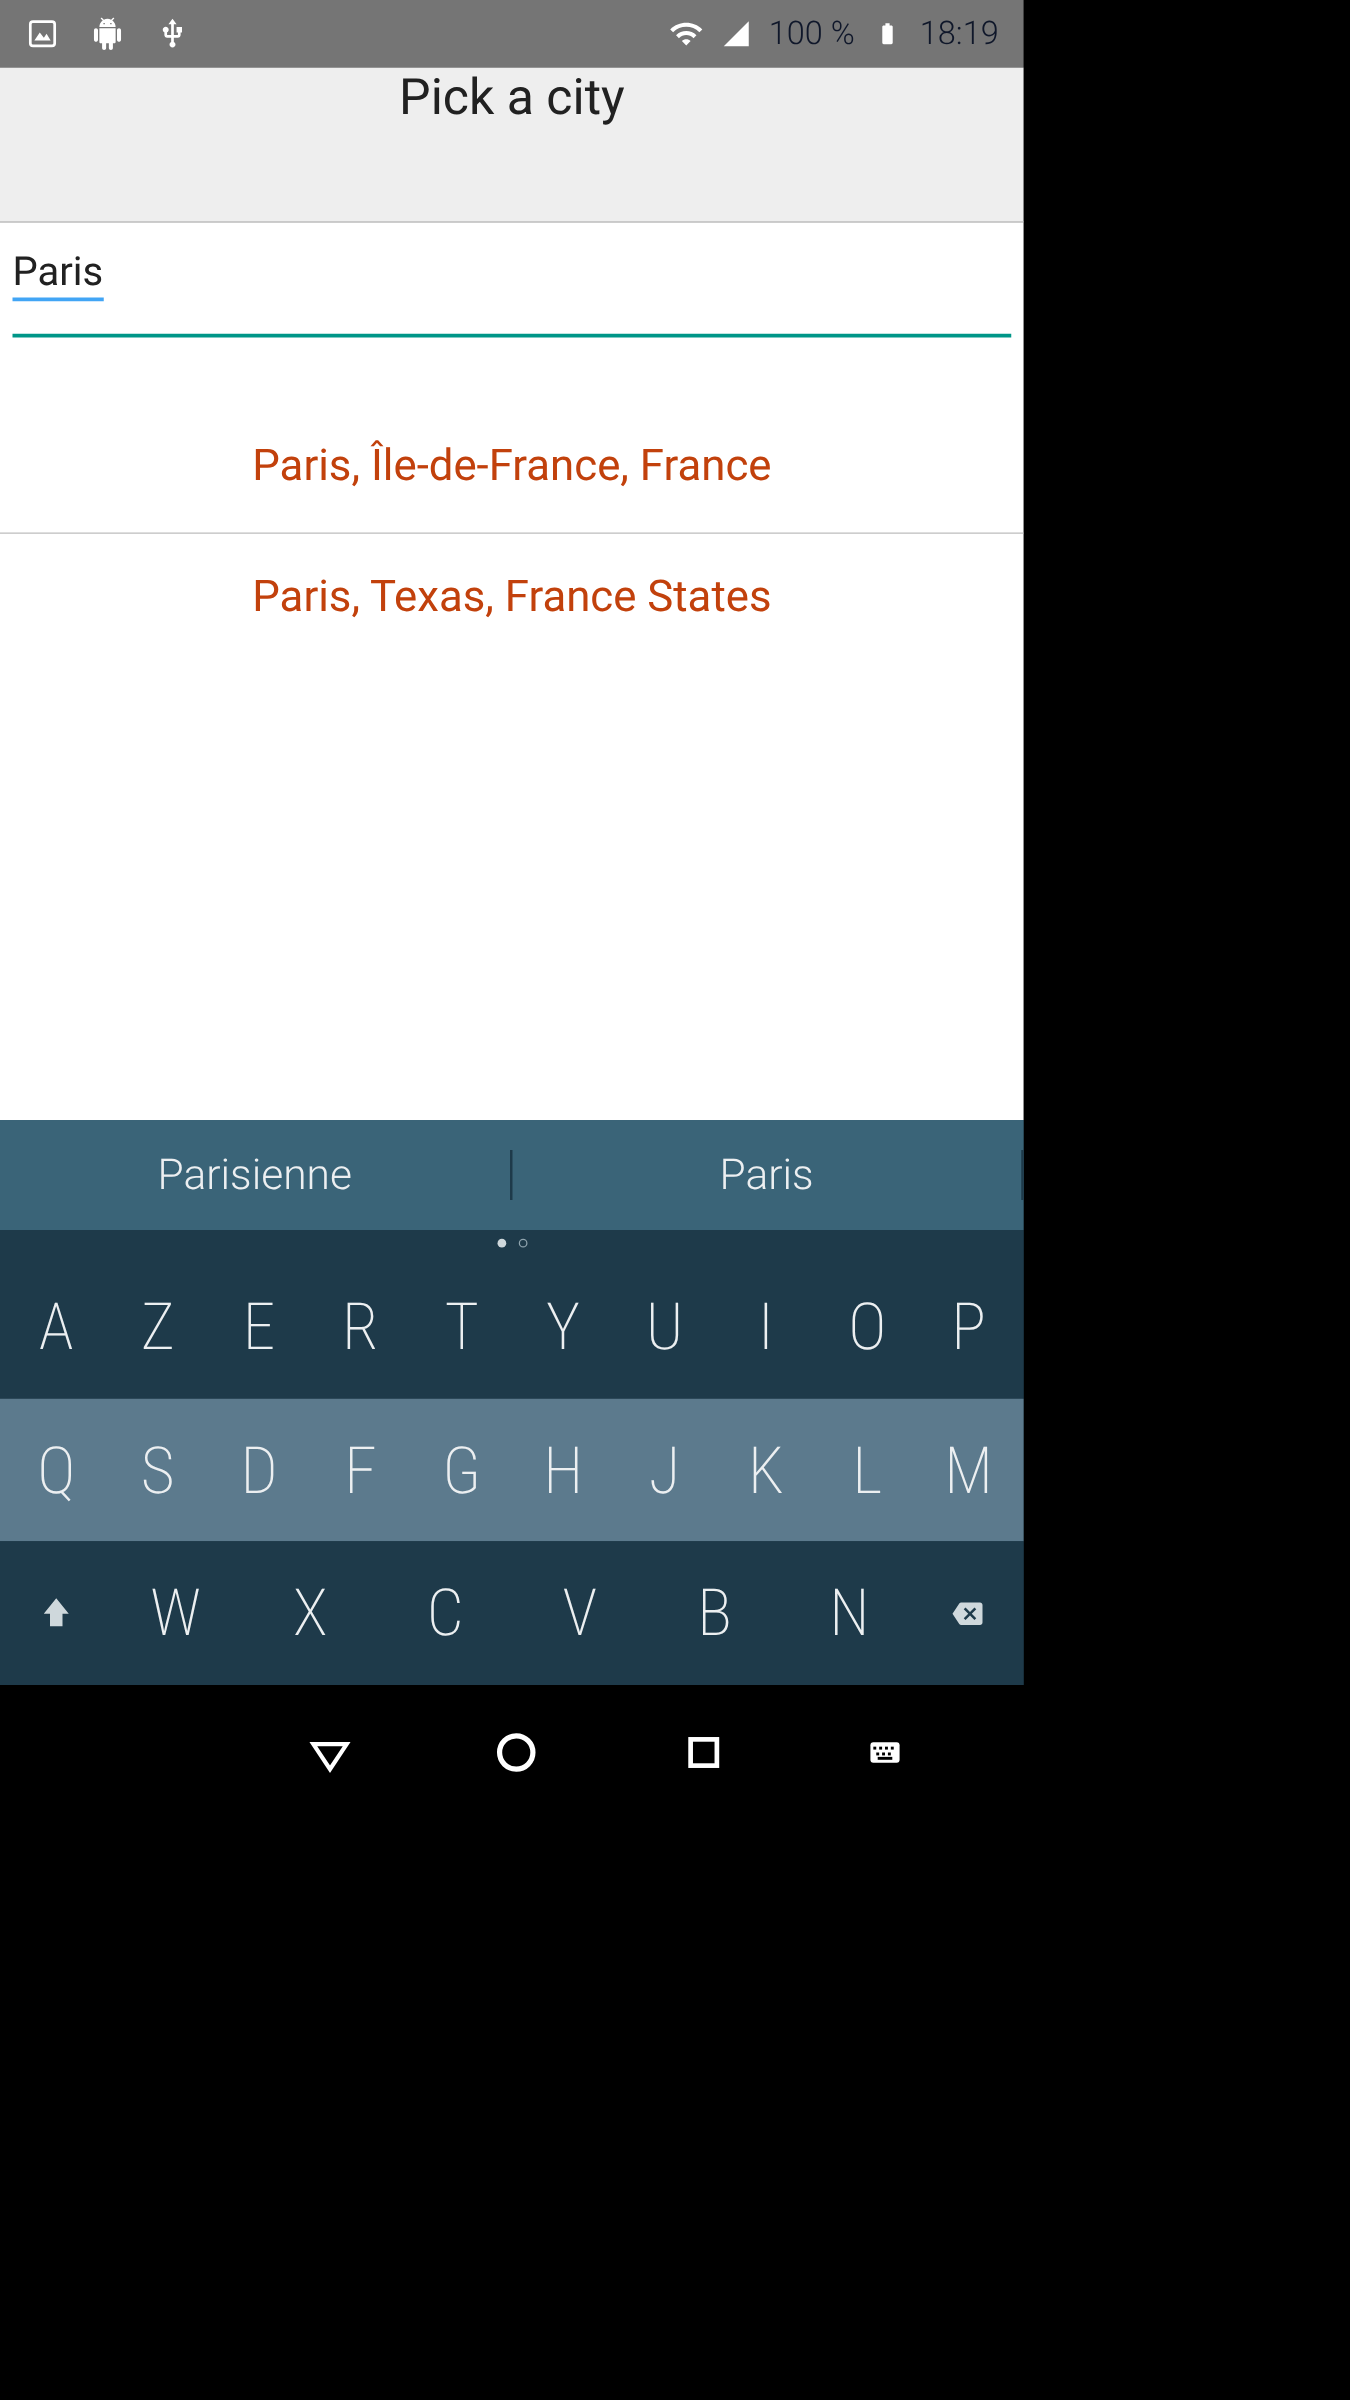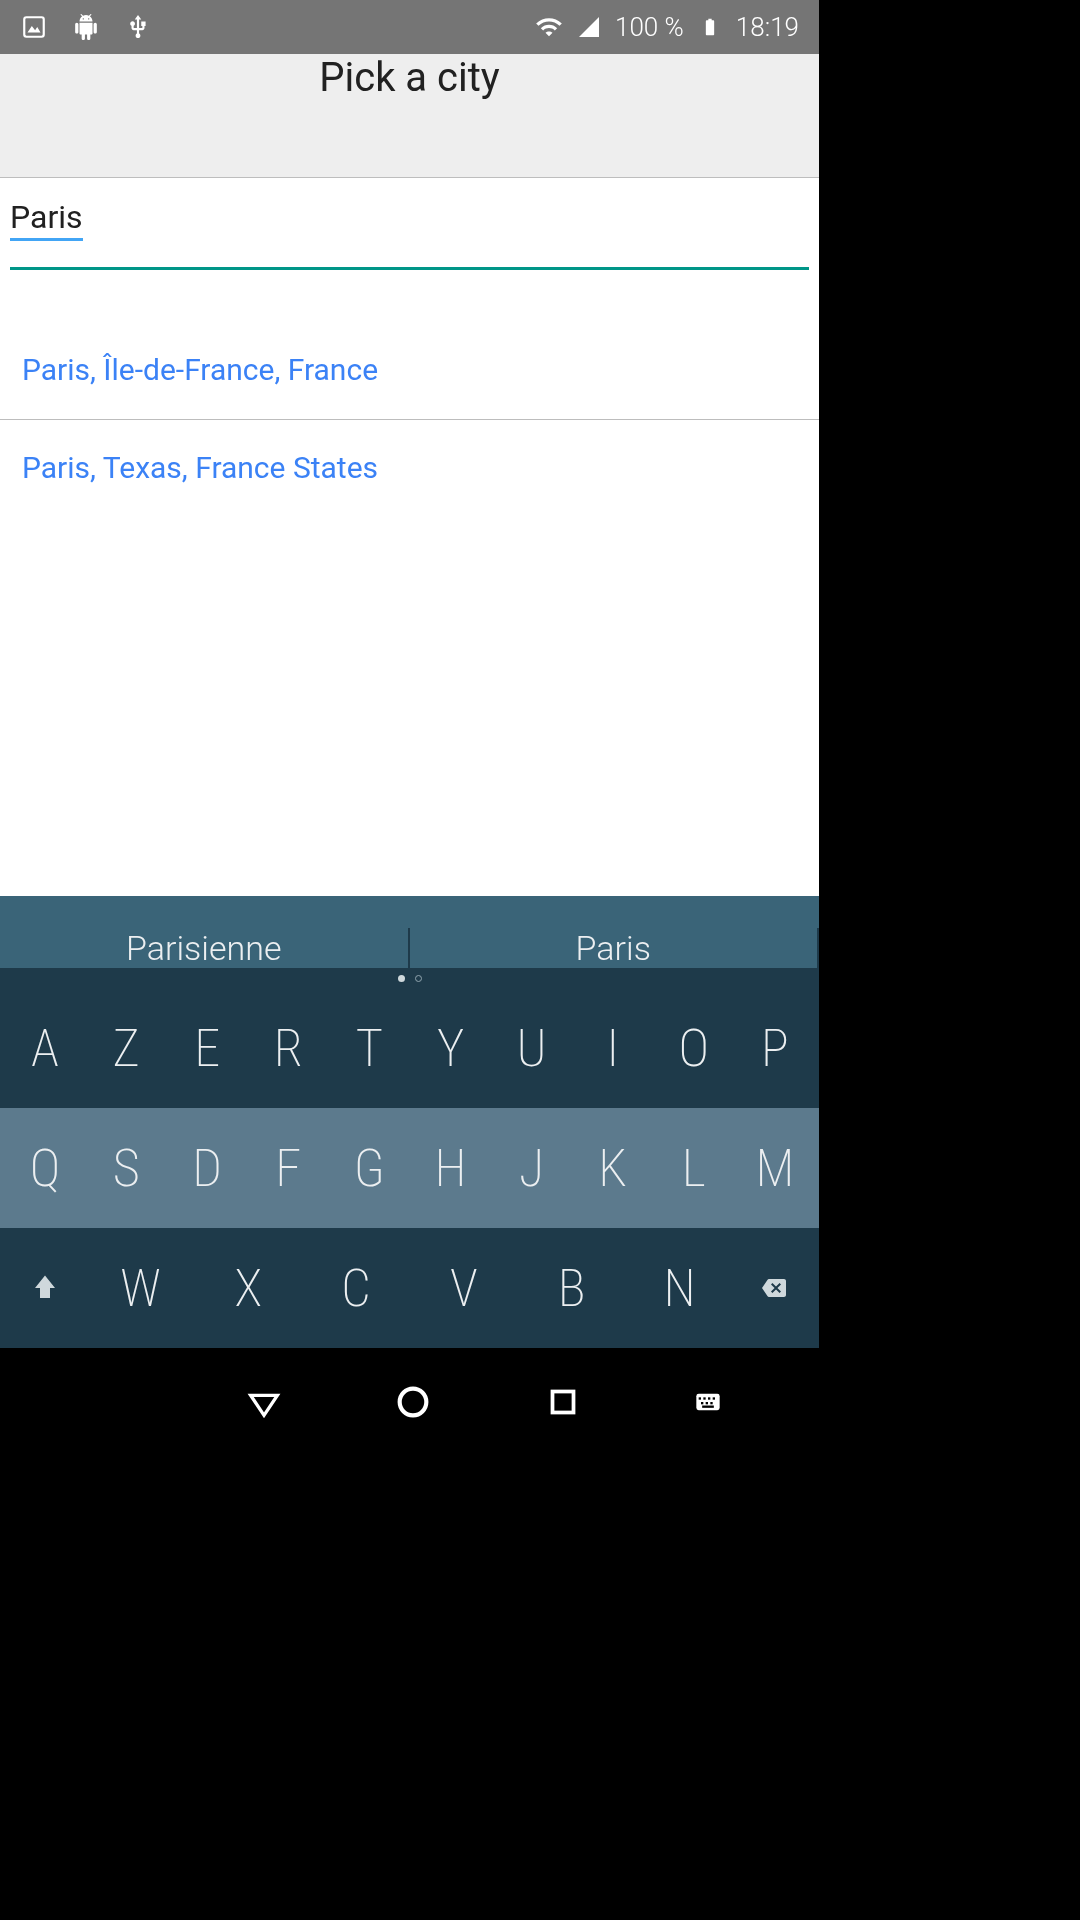--- a/index.html
+++ b/index.html
@@ -5,21 +5,21 @@
     * { margin: 0; padding: 0; box-sizing: border-box; font-family: Roboto, -apple-system, sans-serif; }
     html, body { width: 819px; height: 1456px; overflow: hidden; background: #000; }
     
     .status-bar {
       height: 54px;
       background: #757575;
       display: flex;
       align-items: center;
       justify-content: space-between;
       padding: 0 20px;
-      color: #ffffff;
+      color: #0f172a;
     }
     .status-left { display: flex; gap: 24px; align-items: center; }
     .status-right { display: flex; gap: 12px; align-items: center; font-size: 26px; font-weight: 300; }
     .status-icon { width: 28px; height: 28px; display: flex; align-items: center; justify-content: center; }
     
     .app-header {
       height: 124px;
       background: #eeeeee;
       display: flex;
       align-items: flex-start;
@@ -46,39 +46,40 @@
       color: #212121;
       border-bottom: 3px solid #42a5f5;
       display: inline-block;
       padding-bottom: 2px;
     }
     
     .results-list { margin-top: 70px; }
     .result-item {
       padding: 28px 22px 30px 22px;
       border-top: 1px solid #bdbdbd;
-      color: #3b82f6;
-      font-size: 30px;
+      color: #c2410c;
+      font-size: 35px;
       line-height: 1.3;
       cursor: pointer;
+      text-align: center;
     }
     .result-item:first-child { border-top: none; padding-top: 10px; }
     
     .keyboard {
       background: #1e3a4a;
       height: 452px;
       color: #eceff1;
       display: flex;
       flex-direction: column;
     }
     .suggestion-bar {
-      height: 72px;
+      height: 88px;
       background: #3a6478;
       display: flex;
-      align-items: flex-end;
+      align-items: center;
     }
     .suggestion {
       flex: 1;
       text-align: center;
       font-size: 34px;
       font-weight: 300;
       cursor: pointer;
     }
     .suggestion-divider {
       width: 2px;

